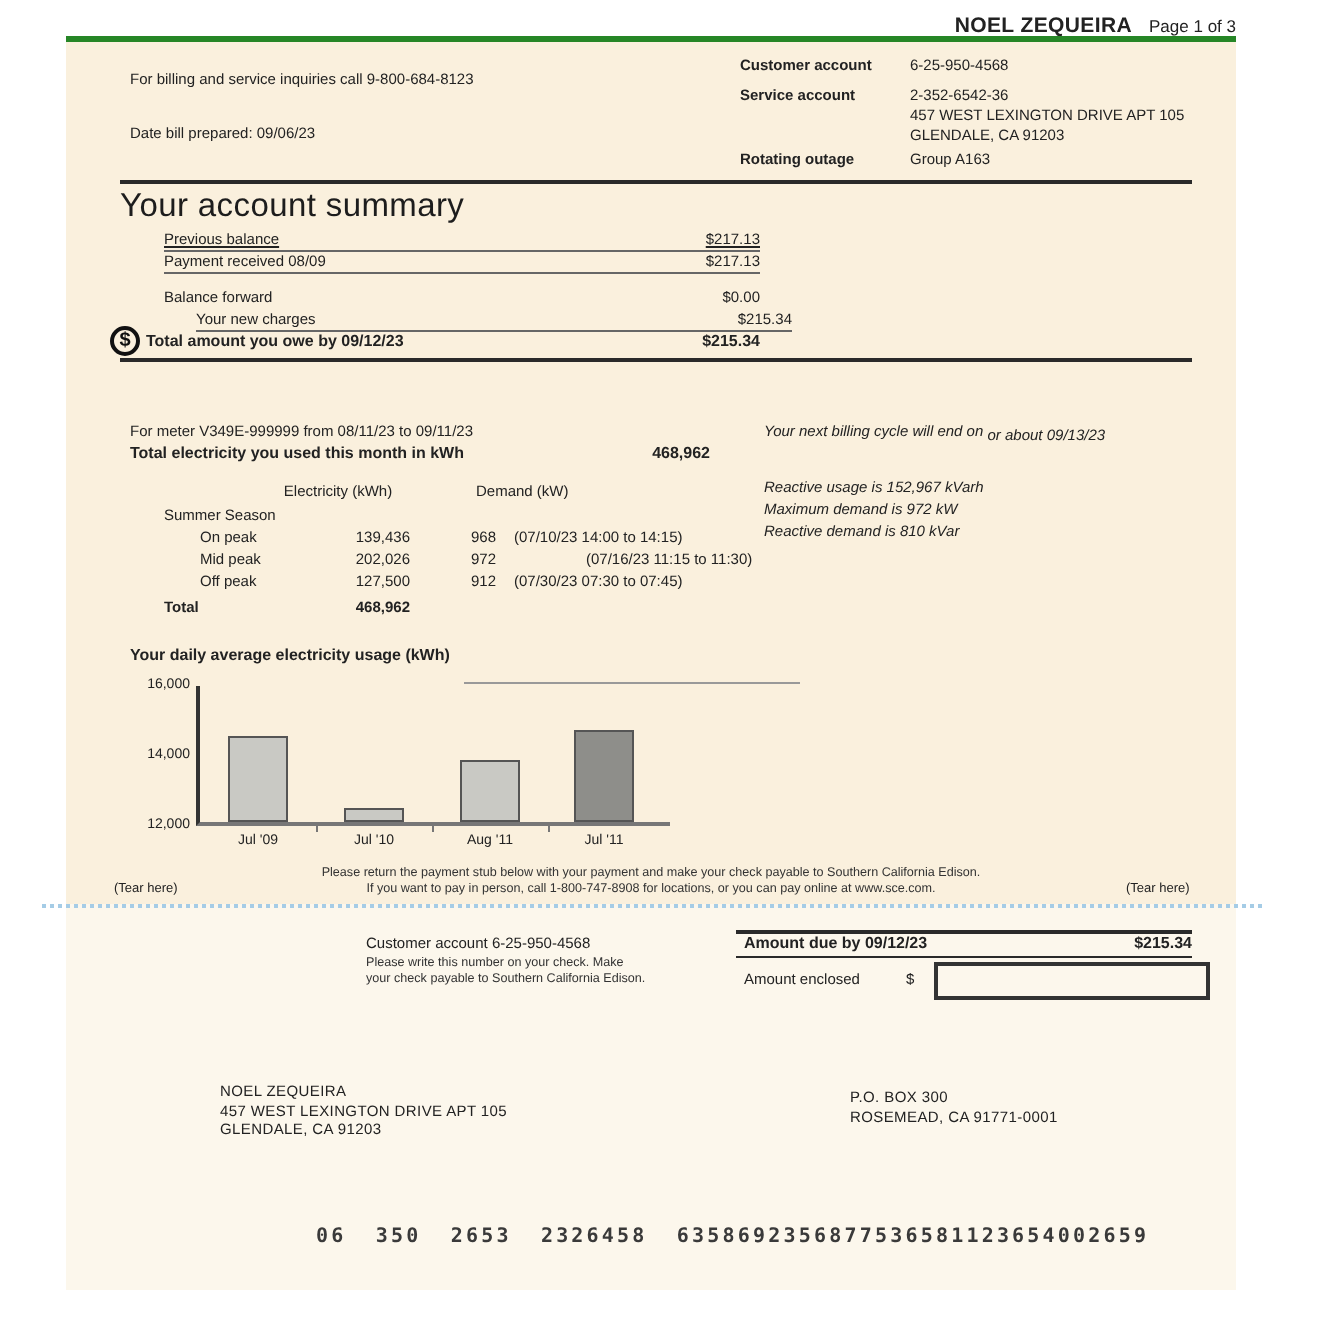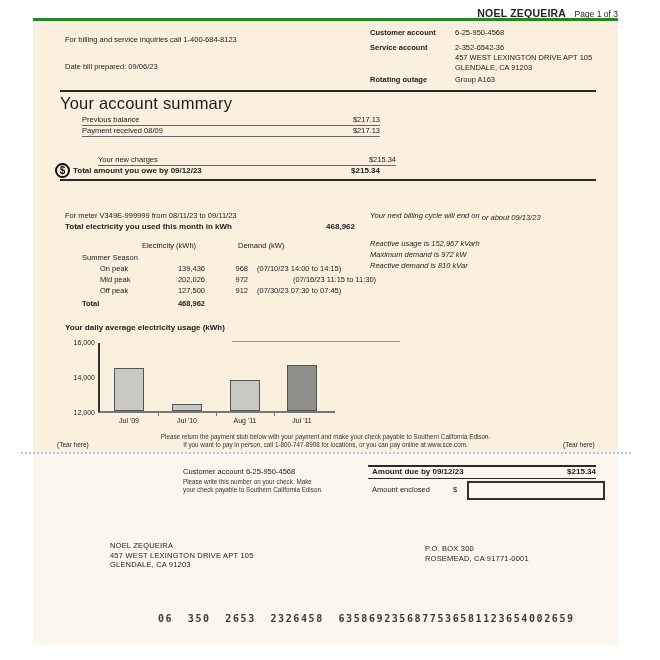--- a/index.html
+++ b/index.html
@@ -11,21 +11,21 @@
   .top-name .pageno { font-size:8.5px; margin-left:4px; }
 
   .green-rule { position:absolute; left:33px; top:18px; width:585px; height:3px; background:#268626; }
 
   .content { position:absolute; left:33px; top:21px; width:585px; height:624px; background:#faf0dd; }
   .stub-bg { position:absolute; left:0; top:431px; width:585px; height:193px; background:rgba(255,255,255,0.45); }
 
   .abs { position:absolute; }
   .t75 { font-size:7.5px; }
   .b   { font-weight:bold; }
-  .i   { font-style:italic; }
+  .i   { font-style:italic;margin-left:12px; }
 
   
   .info-row-label { position:absolute; font-size:7.5px; font-weight:bold; }
   .info-row-value { position:absolute; font-size:7.5px; }
 
   .hr-dark { position:absolute; left:27px; width:536px; height:2px; background:#2a2a2a; }
 
   .section-title { position:absolute; left:27px; font-size:16.5px; color:#1d1d1d; letter-spacing:.2px; }
 
   
@@ -71,43 +71,47 @@
   <div class="top-name">
     <span class="name">NOEL ZEQUEIRA</span>
     <span class="pageno">Page 1 of 3</span>
   </div>
 
   <div class="green-rule"></div>
 
   <div class="content">
     <div class="stub-bg"></div>
 
-    <div class="abs t75" style="left:32px; top:14px;">For billing and service inquiries call 1-400-684-8123</div>
+    <div class="abs t75" style="left:32px; top:14px;">For billing and service inquiries call 9-800-684-8123</div>
     <div class="abs t75" style="left:32px; top:41px;">Date bill prepared: 09/06/23</div>
 
     <div class="info-row-label" style="left:337px; top:7px;">Customer account</div>
     <div class="info-row-value" style="left:422px; top:7px;">6-25-950-4568</div>
     <div class="info-row-label" style="left:337px; top:22px;">Service account</div>
     <div class="info-row-value" style="left:422px; top:22px;">2-352-6542-36</div>
     <div class="info-row-value" style="left:422px; top:32px;">457 WEST LEXINGTON DRIVE APT 105</div>
     <div class="info-row-value" style="left:422px; top:42px;">GLENDALE, CA 91203</div>
     <div class="info-row-label" style="left:337px; top:54px;">Rotating outage</div>
     <div class="info-row-value" style="left:422px; top:54px;">Group A163</div>
 
     <div class="hr-dark" style="top:69px;"></div>
 
     <div class="section-title" style="top:73px;text-align:right;">Your account summary</div>
 
-    <div class="sum-row uline" style="top:94px;">
+    <div class="sum-row uline" style="top:94px;text-decoration:underline;">
       <span>Previous balance</span>
       <span>$217.13</span>
     </div>
     <div class="sum-row uline" style="top:105px;">
       <span>Payment received 08/09</span>
       <span>$217.13</span>
+    </div>
+    <div class="sum-row" style="top:123px;">
+      <span>Balance forward</span>
+      <span>$0.00</span>
     </div>
     <div class="sum-row uline" style="top:134px;margin-left:16px;">
       <span>Your new charges</span>
       <span>$215.34</span>
     </div>
     <div class="total-row" style="top:142px;">
       <span class="dollar-badge">$</span>
       <span>Total amount you owe by  09/12/23</span>
       <span class="spacer"></span>
       <span>$215.34</span>

